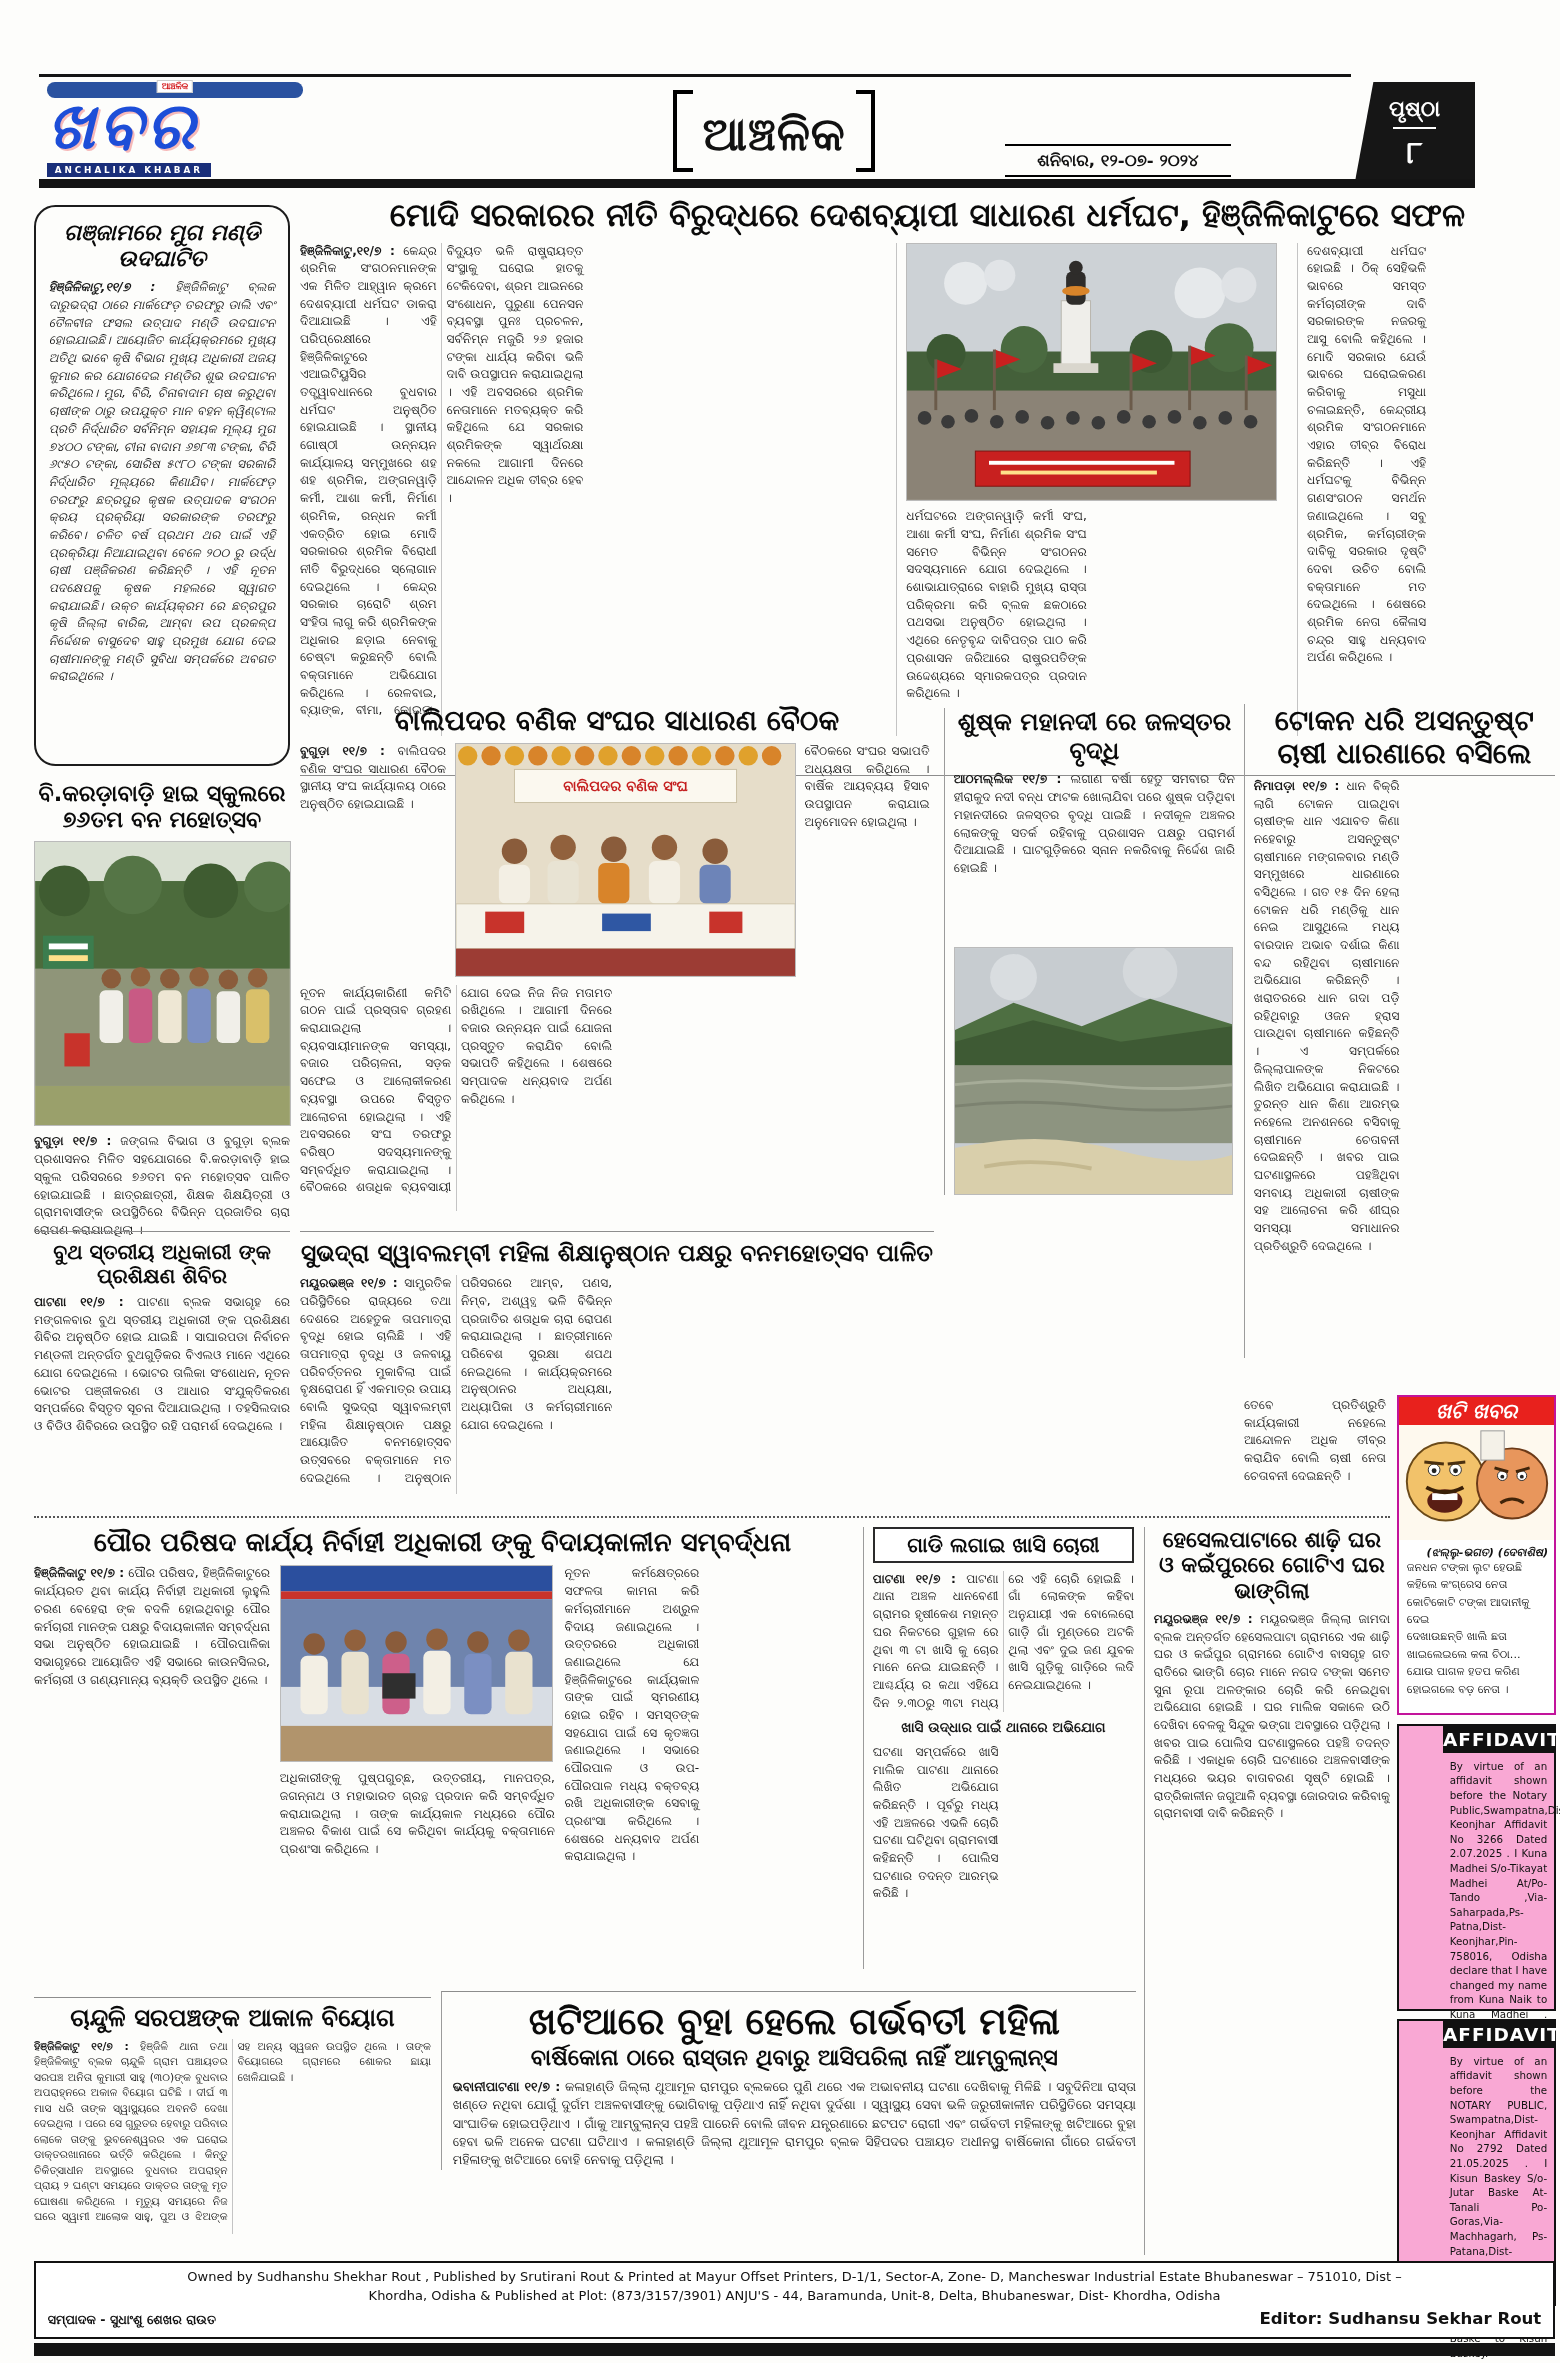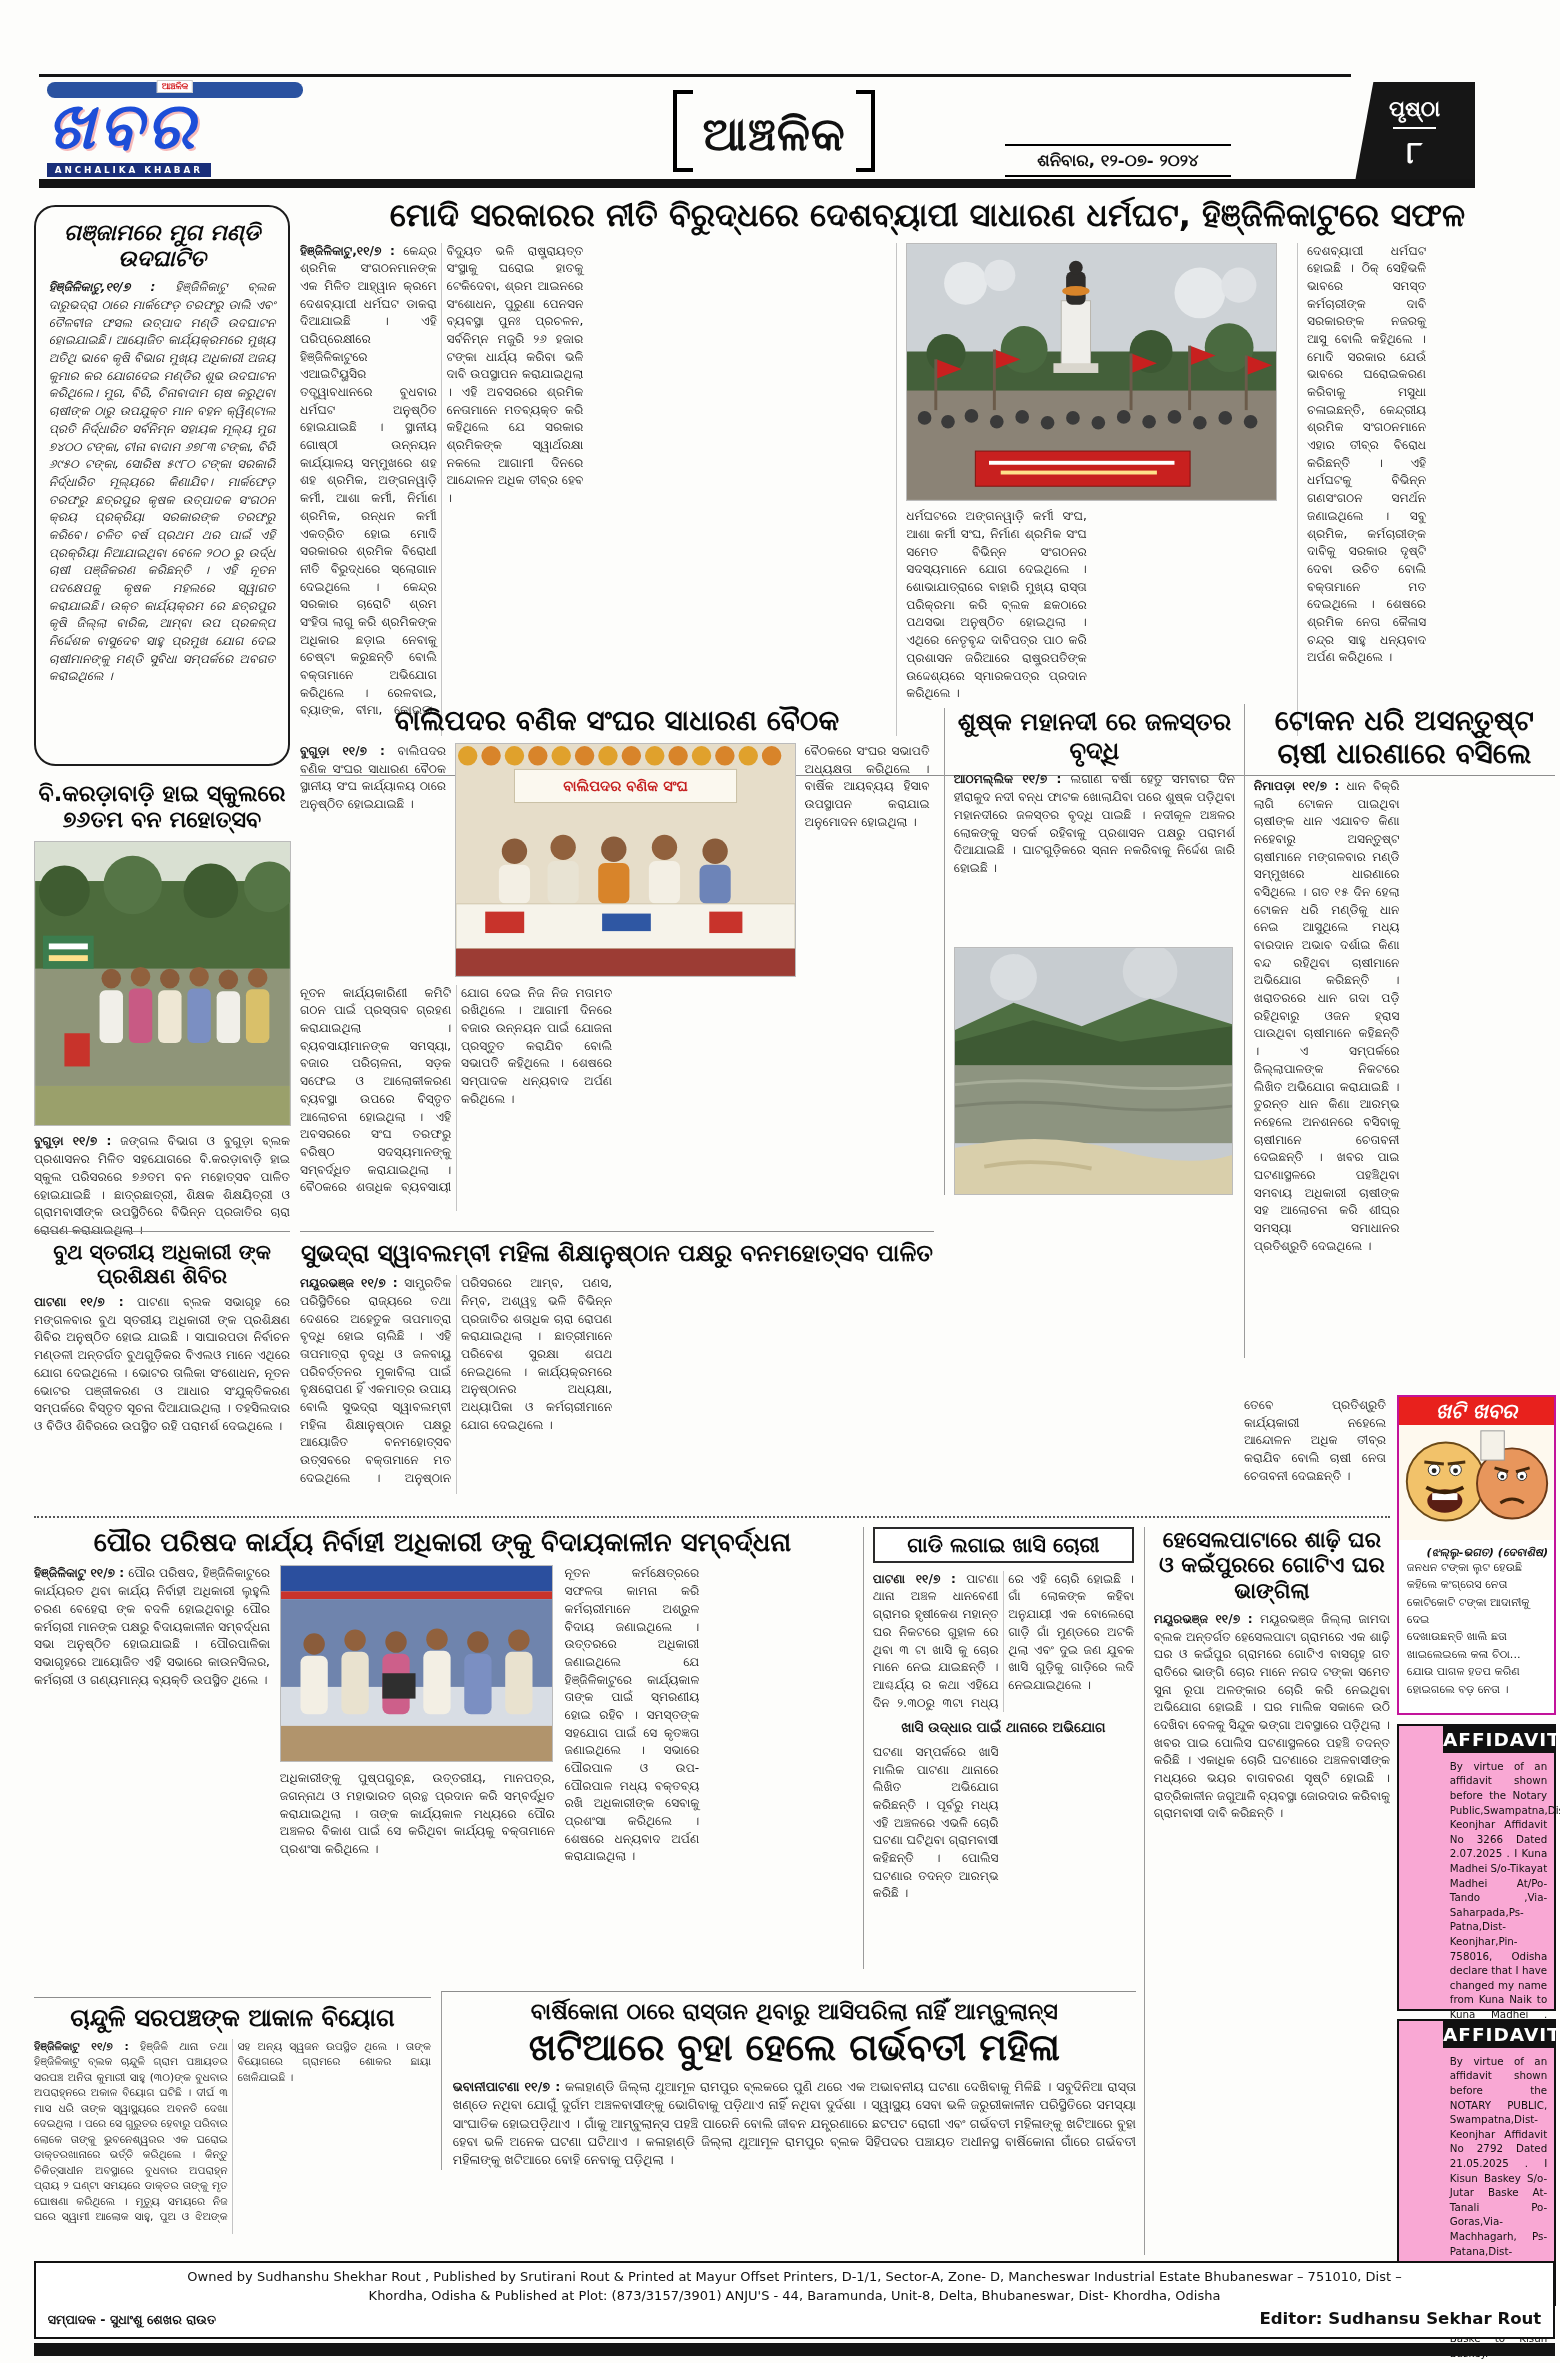--- a/index.html
+++ b/index.html
@@ -397,22 +397,22 @@
 
   <div class="abs" style="left:34px;top:1997px;width:397px;border-top:1px solid #8d8d8d;padding-top:5.9px;">
     <div class="headline" style="font-size:24.4px;">ଚାନ୍ଦୁଳି ସରପଞ୍ଚଙ୍କ ଆକାଳ ବିୟୋଗ</div>
     <div class="body-text cols-2" style="height:195px;margin-top:5.9px;font-size:10.7px;">
       <span class="dateline">ହିଞ୍ଜିଳିକାଟୁ ୧୧/୭ :</span>
       <span>ହିଞ୍ଜିଳି ଥାନା ତଥା ହିଞ୍ଜିଳିକାଟୁ ବ୍ଲକ ଚାନ୍ଦୁଳି ଗ୍ରାମ ପଞ୍ଚାୟତର ସରପଞ୍ଚ ଅନିତା କୁମାରୀ ସାହୁ (୩୦)ଙ୍କ ବୁଧବାର ଅପରାହ୍ନରେ ଅକାଳ ବିୟୋଗ ଘଟିଛି । ଦୀର୍ଘ ୩ ମାସ ଧରି ତାଙ୍କ ସ୍ୱାସ୍ଥ୍ୟରେ ଅବନତି ଦେଖା ଦେଇଥିଲା । ପରେ ସେ ଗୁରୁତର ହେବାରୁ ପରିବାର ଲୋକେ ତାଙ୍କୁ ଭୁବନେଶ୍ୱରର ଏକ ଘରୋଇ ଡାକ୍ତରଖାନାରେ ଭର୍ତ୍ତି କରିଥିଲେ । କିନ୍ତୁ ଚିକିତ୍ସାଧୀନ ଅବସ୍ଥାରେ ବୁଧବାର ଅପରାହ୍ନ ପ୍ରାୟ ୨ ଘଣ୍ଟା ସମୟରେ ଡାକ୍ତର ତାଙ୍କୁ ମୃତ ଘୋଷଣା କରିଥିଲେ । ମୃତ୍ୟୁ ସମୟରେ ନିଜ ଘରେ ସ୍ୱାମୀ ଆଲୋକ ସାହୁ, ପୁଅ ଓ ଝିଅଙ୍କ ସହ ଅନ୍ୟ ସ୍ୱଜନ ଉପସ୍ଥିତ ଥିଲେ । ତାଙ୍କ ବିୟୋଗରେ ଗ୍ରାମରେ ଶୋକର ଛାୟା ଖେଳିଯାଇଛି ।</span>
     </div>
   </div>
 
   <div class="abs rule-v" style="left:441px;top:1991px;width:695px;padding-left:10.7px;box-sizing:border-box;border-top:1px solid #8d8d8d;padding-top:5.9px;">
+    <div class="headline" style="font-size:37px;margin-top:2px;">ଖଟିଆରେ ବୁହା ହେଲେ ଗର୍ଭବତୀ ମହିଳା</div>
     <div class="headline" style="font-size:22.4px;">ବାର୍ଷିକୋନା ଠାରେ ରାସ୍ତାନ ଥିବାରୁ ଆସିପରିଲା ନାହିଁ ଆମ୍ବୁଲାନ୍ସ</div>
-    <div class="headline" style="font-size:37px;margin-top:2px;">ଖଟିଆରେ ବୁହା ହେଲେ ଗର୍ଭବତୀ ମହିଳା</div>
     <div class="body-text" style="margin-top:7.8px;font-size:12.7px;">
       <span class="dateline">ଭବାନୀପାଟଣା ୧୧/୭ :</span>
       <span>କଳାହାଣ୍ଡି ଜିଲ୍ଲା ଥୁଆମୂଳ ରାମପୁର ବ୍ଲକରେ ପୁଣି ଥରେ ଏକ ଅଭାବନୀୟ ଘଟଣା ଦେଖିବାକୁ ମିଳିଛି । ସବୁଦିନିଆ ରାସ୍ତା ଖଣ୍ଡେ ନଥିବା ଯୋଗୁଁ ଦୁର୍ଗମ ଅଞ୍ଚଳବାସୀଙ୍କୁ ଭୋଗିବାକୁ ପଡ଼ିଥାଏ ନାହିଁ ନଥିବା ଦୁର୍ଦଶା । ସ୍ୱାସ୍ଥ୍ୟ ସେବା ଭଳି ଜରୁରୀକାଳୀନ ପରିସ୍ଥିତିରେ ସମସ୍ୟା ସାଂଘାତିକ ହୋଇପଡ଼ିଥାଏ । ଗାଁକୁ ଆମ୍ବୁଲାନ୍ସ ପହଞ୍ଚି ପାରେନି ବୋଲି ଜୀବନ ଯନ୍ତ୍ରଣାରେ ଛଟପଟ ରୋଗୀ ଏବଂ ଗର୍ଭବତୀ ମହିଳାଙ୍କୁ ଖଟିଆରେ ବୁହା ହେବା ଭଳି ଅନେକ ଘଟଣା ଘଟିଥାଏ । କଳାହାଣ୍ଡି ଜିଲ୍ଲା ଥୁଆମୂଳ ରାମପୁର ବ୍ଲକ ସିହିପଦର ପଞ୍ଚାୟତ ଅଧୀନସ୍ଥ ବାର୍ଷିକୋନା ଗାଁରେ ଗର୍ଭବତୀ ମହିଳାଙ୍କୁ ଖଟିଆରେ ବୋହି ନେବାକୁ ପଡ଼ିଥିଲା ।</span>
     </div>
   </div>
 
   <div class="abs footer-box" style="left:34px;top:2261px;width:1521px;height:78px;">
     <div class="footer-line">Owned by Sudhanshu Shekhar Rout , Published by  Srutirani Rout &amp; Printed at Mayur Offset Printers,  D-1/1, Sector-A, Zone- D, Mancheswar Industrial Estate Bhubaneswar – 751010, Dist –</div>
     <div class="footer-line">Khordha, Odisha  &amp; Published at Plot: (873/3157/3901)  ANJU'S - 44, Baramunda, Unit-8, Delta, Bhubaneswar, Dist- Khordha, Odisha</div>
     <div class="footer-row">

